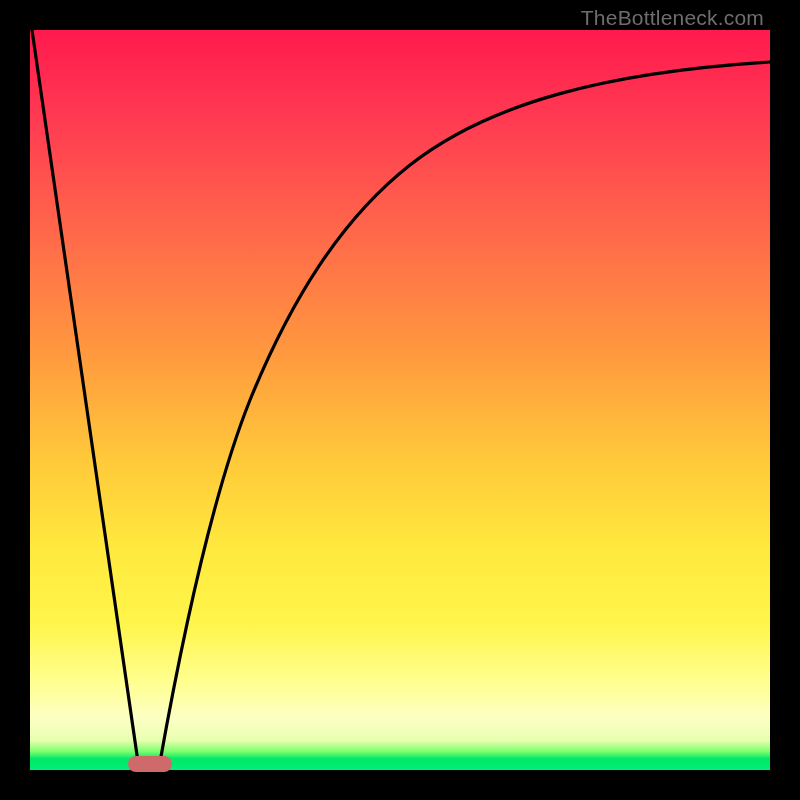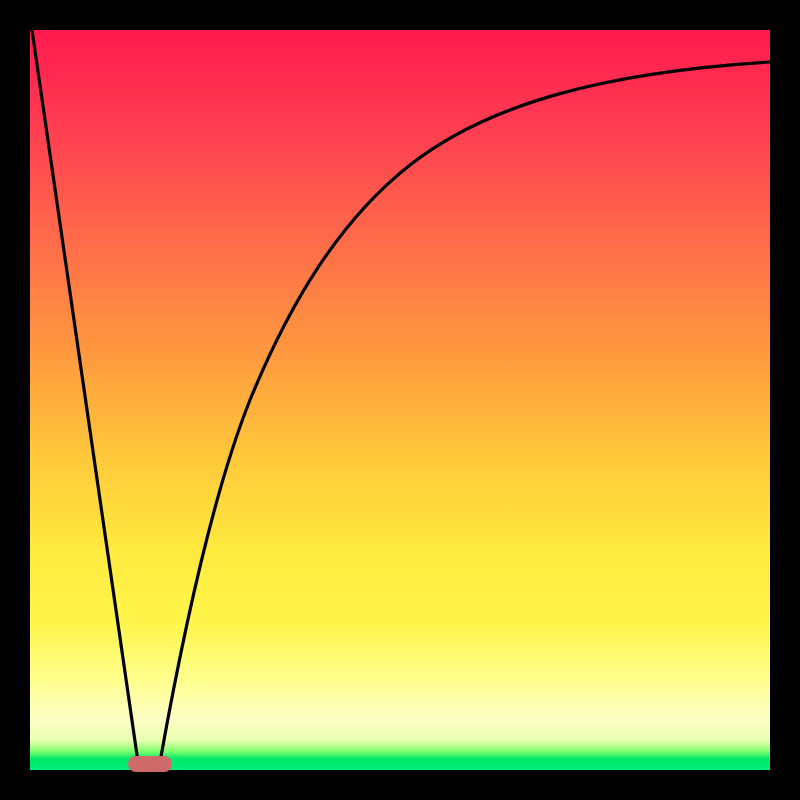--- a/index.html
+++ b/index.html
@@ -79,13 +79,14 @@
 
       <path d="M 130 732
                C 150 620, 180 470, 220 370
                C 260 272, 310 190, 380 135
                C 460 72, 580 42, 740 32" fill="none" stroke="#000" stroke-width="3.2" stroke-linecap="round"></path>
     </svg>
 
     <div class="marker" style="left:98px; width:44px; bottom:-2px;"></div>
   </div>
 
+  <div class="watermark">TheBottleneck.com</div>
 </div>
 
 </body></html>

